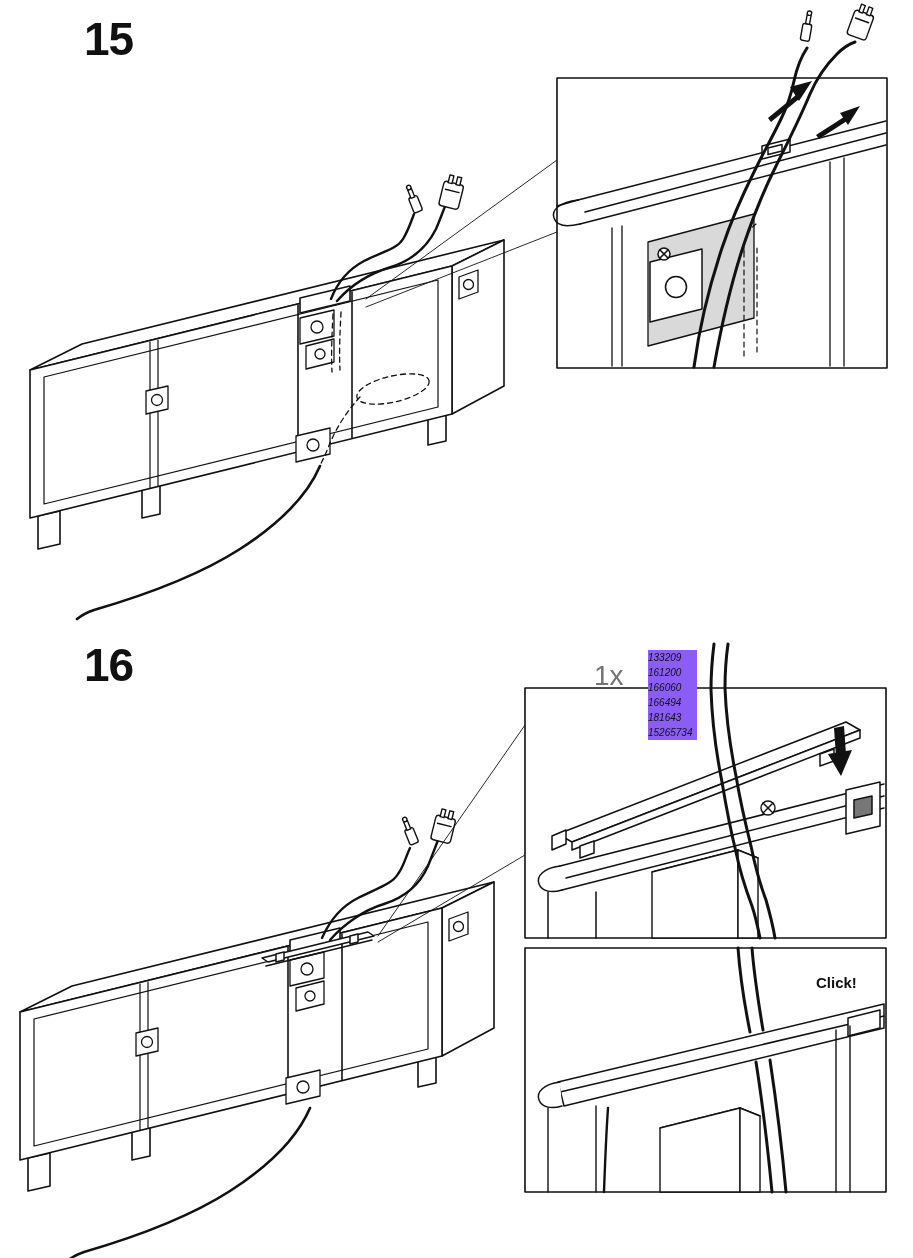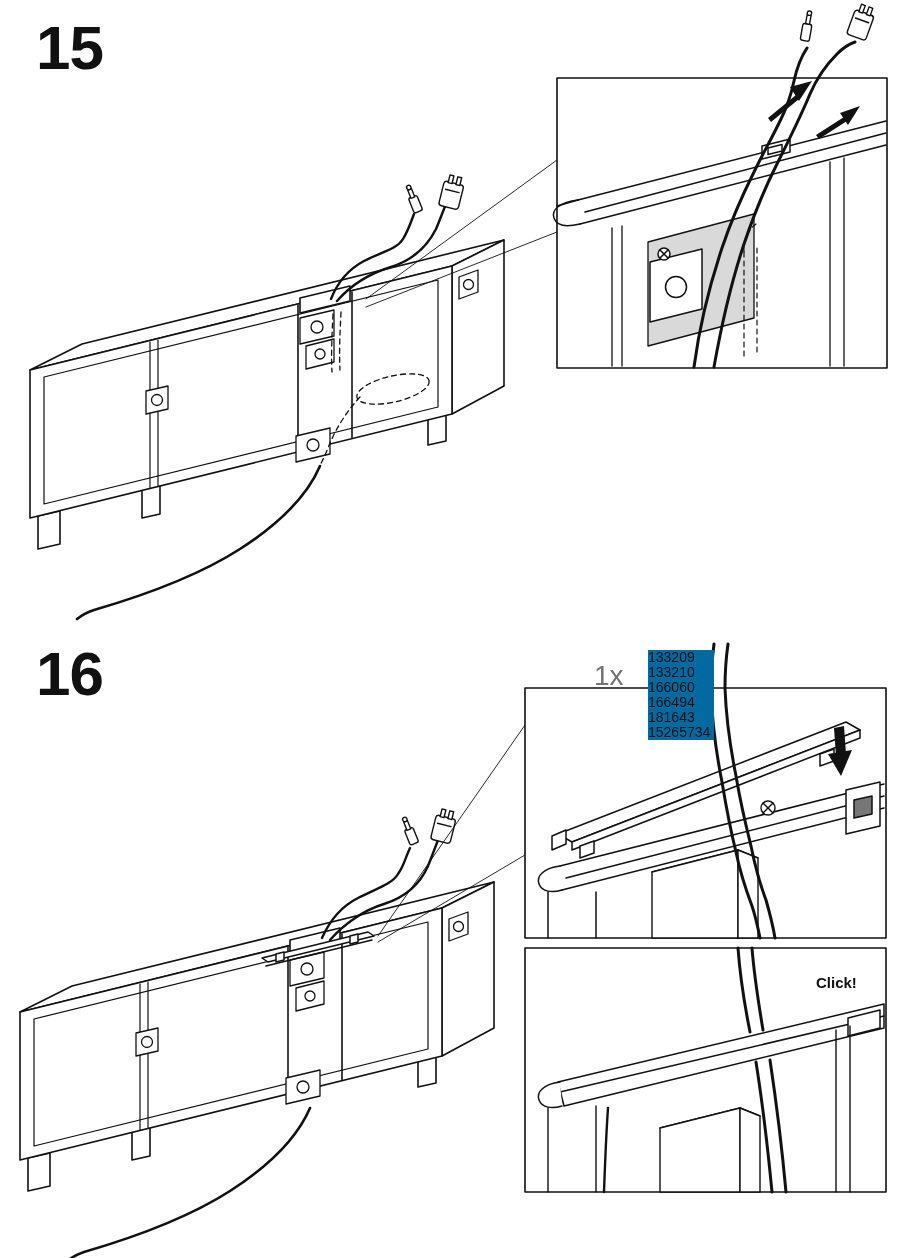--- a/index.html
+++ b/index.html
@@ -1,22 +1,22 @@
 <!DOCTYPE html>
 <html><head>
 <meta charset="utf-8">
 <style>
   * { margin:0; padding:0; box-sizing:border-box; }
   html,body { background:#ffffff; }
   body { font-family:"Liberation Sans", sans-serif; color:#111111; }
   .page { position:relative; width:913px; height:1258px; background:#ffffff; overflow:hidden; }
   .art { position:absolute; left:0; top:0; width:913px; height:1258px; }
-  .step-number { position:absolute; font-size:62px; font-weight:700; letter-spacing:-1px; color:#111111; }
+  .step-number { position:absolute; font-size:46px; font-weight:700; letter-spacing:-1px; color:#111111;margin-left:48px; }
   .qty-label { position:absolute; left:594px; top:660px; font-size:28px; font-weight:400; color:#737373; }
-  .part-numbers { position:absolute; left:648px; top:650px; font-size:14px; line-height:15px; background:#0369a1; padding-right:4px; color:#111111; }
+  .part-numbers { position:absolute; left:648px; top:650px; font-size:10px; line-height:15px; background:#8b5cf6; padding-right:4px; color:#111111;font-style:italic; }
   .click-label { position:absolute; left:808px; top:974px; font-size:15px; font-weight:700; color:#111111;margin-left:8px; }
 </style>
 </head>
 <body>
 
 <div class="page">
 
   <svg class="art" viewBox="0 0 913 1258" fill="none" stroke-linejoin="round" stroke-linecap="round">
 
     <defs>
@@ -263,21 +263,21 @@
   </svg>
 
   <div class="step-number" style="left:36px; top:12px;">15</div>
 
   <div class="step-number" style="left:36px; top:638px;">16</div>
 
   <div class="qty-label">1x</div>
 
   <div class="part-numbers">
     <div>133209</div>
-    <div>133210</div>
+    <div>161200</div>
     <div>166060</div>
     <div>166494</div>
     <div>181643</div>
     <div>15265734</div>
   </div>
 
   <div class="click-label">Click!</div>
 
 </div>
 

